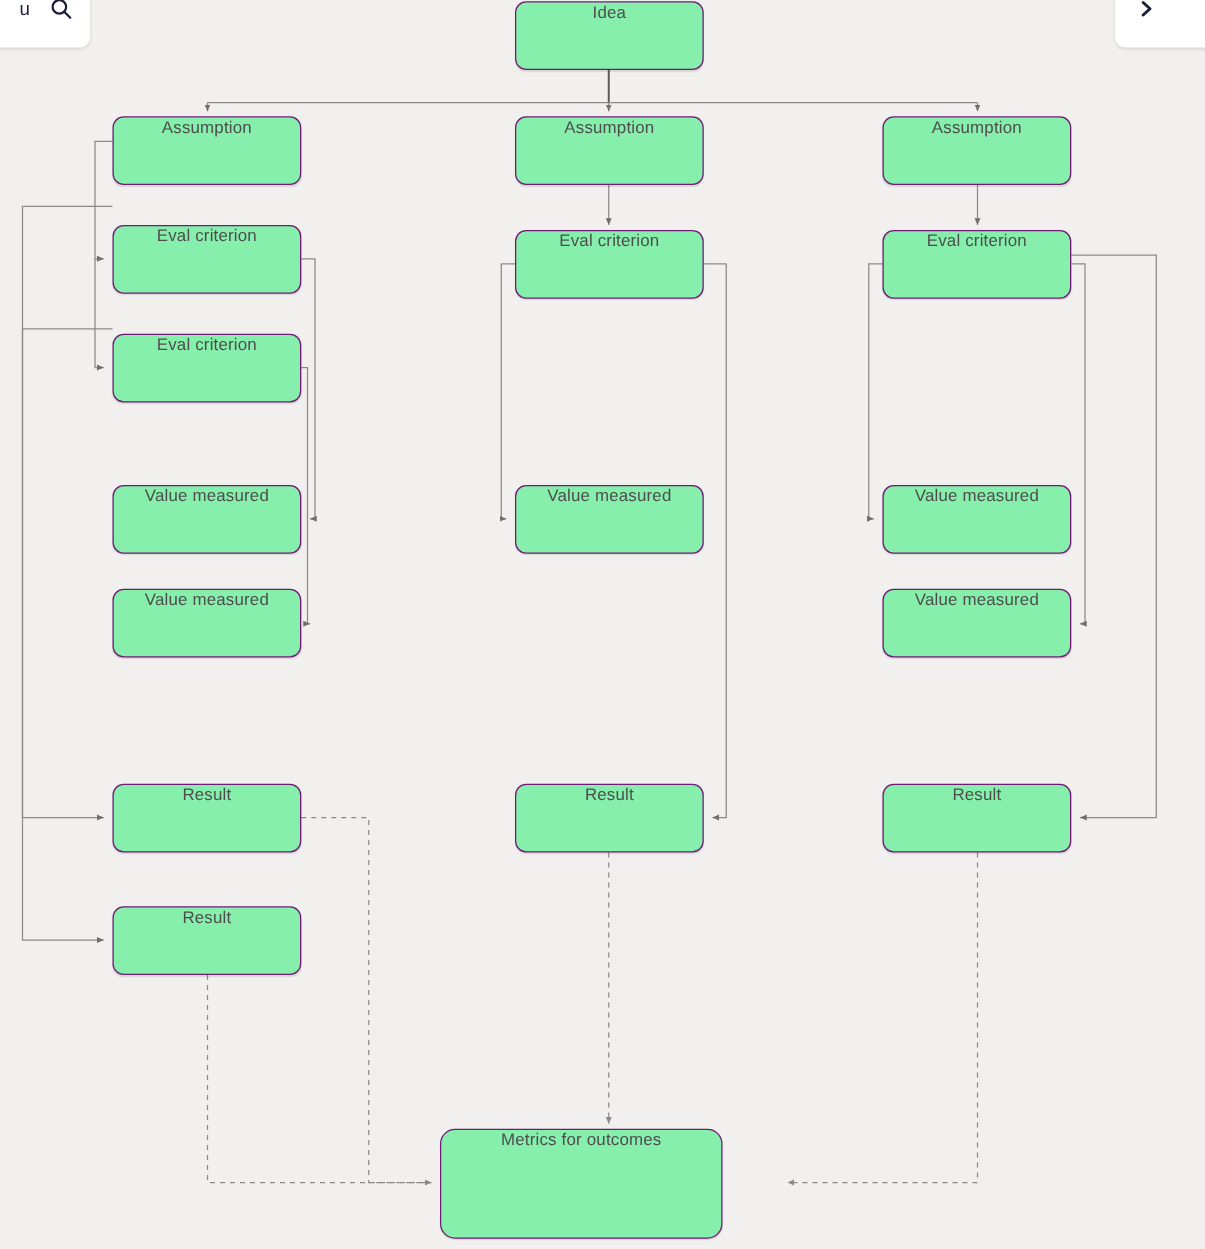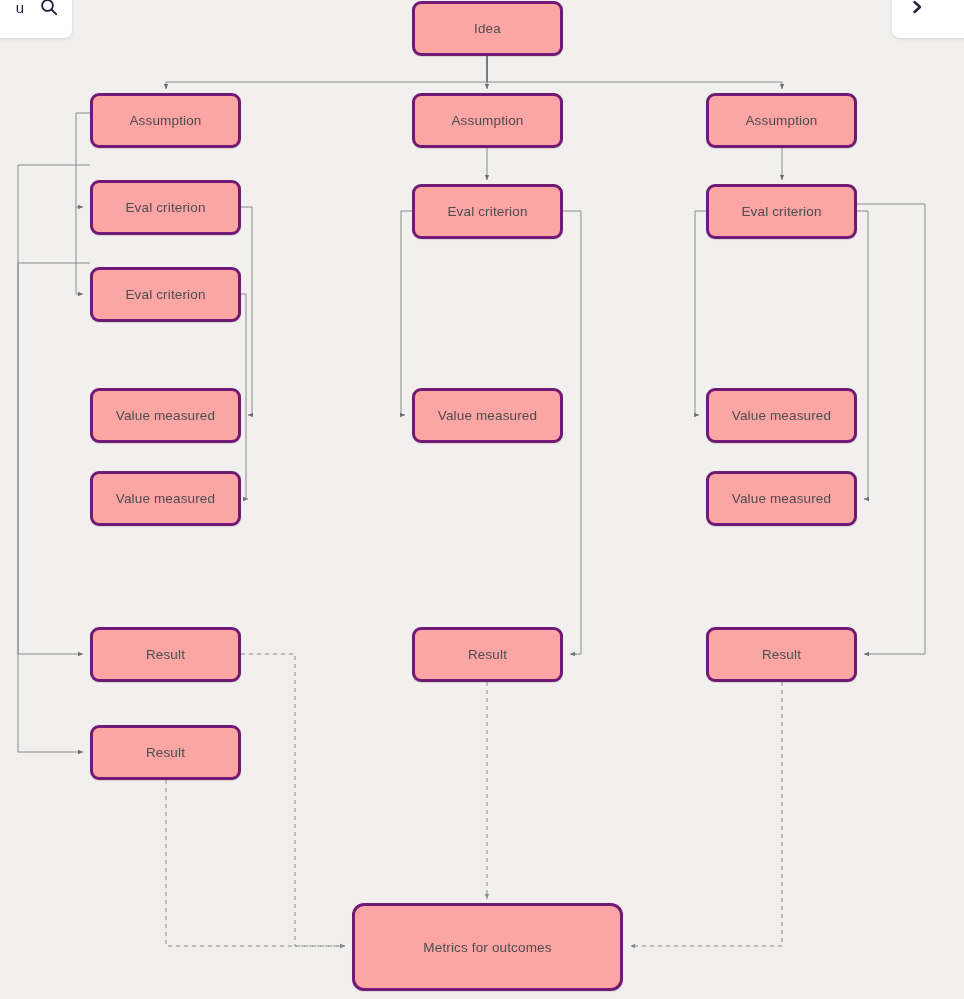--- a/index.html
+++ b/index.html
@@ -19,25 +19,24 @@
   }
   #edges {
     position: absolute;
     left: 0; top: 0;
     width: 964px;
     height: 999px;
   }
   .node {
     position: absolute;
     box-sizing: border-box;
-    background: #fca5a5;
-    border: 3px solid #701a75;
+    background: #86efac;
+    border: 1px solid #701a75;
     border-radius: 9px;
     display: flex;
-    align-items: center;
     justify-content: center;
     color: #4d4d4d;
     font-size: 13.5px;
     letter-spacing: 0.15px;
     box-shadow: 0 1px 1px rgba(0,0,0,0.11);
     z-index: 2;
   }
   .node-label {
     pointer-events: none;
     white-space: nowrap;
@@ -189,21 +188,21 @@
   <div class="node" style="left:90px; top:725px; width:151px; height:55px;">
     <span class="node-label">Result</span>
   </div>
   <div class="node" style="left:412px; top:627px; width:151px; height:55px;">
     <span class="node-label">Result</span>
   </div>
   <div class="node" style="left:706px; top:627px; width:151px; height:55px;">
     <span class="node-label">Result</span>
   </div>
 
-  <div class="node" style="left:352px; top:903px; width:271px; height:88px; border-radius:12px;">
+  <div class="node" style="left:352px; top:903px; width:226px; height:88px; border-radius:12px;">
     <span class="node-label">Metrics for outcomes</span>
   </div>
 
   <div class="panel" id="panel-left">
     <span class="glyph-u">u</span>
     <span class="icon-btn">
       <svg width="20" height="20" viewBox="0 0 20 20" fill="none" stroke="#1b1f3b" stroke-width="1.8" stroke-linecap="round">
         <circle cx="8.5" cy="8.5" r="5.4"></circle>
         <line x1="12.6" y1="12.6" x2="17.2" y2="17.2"></line>
       </svg>

